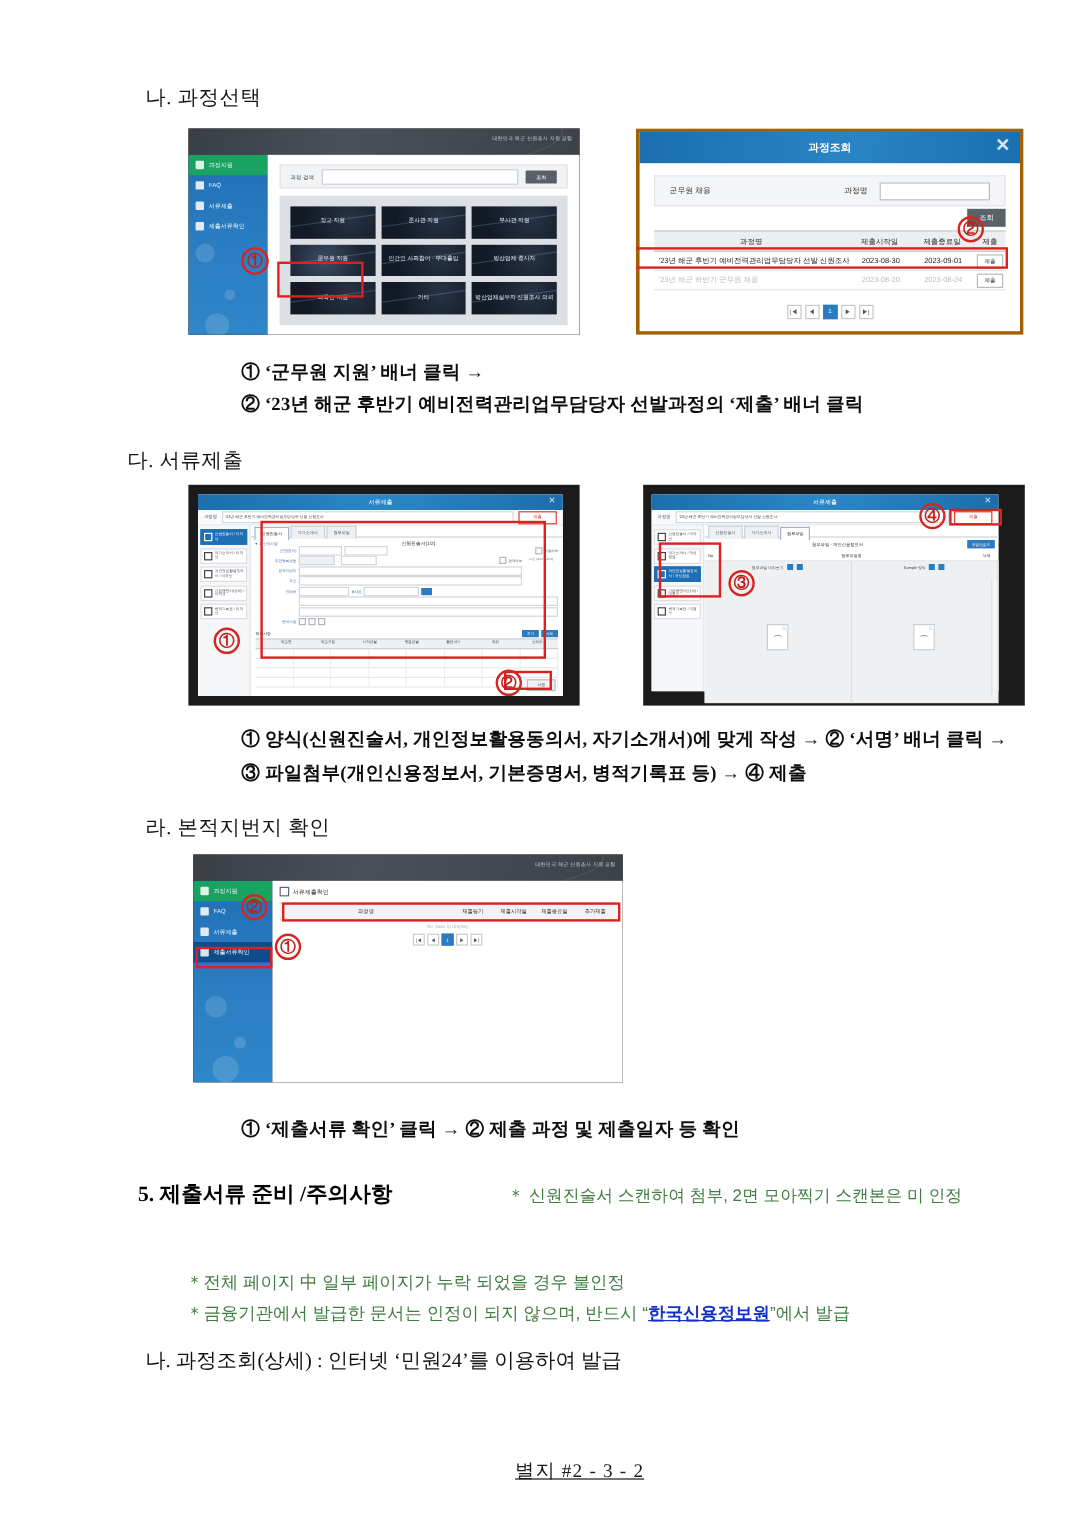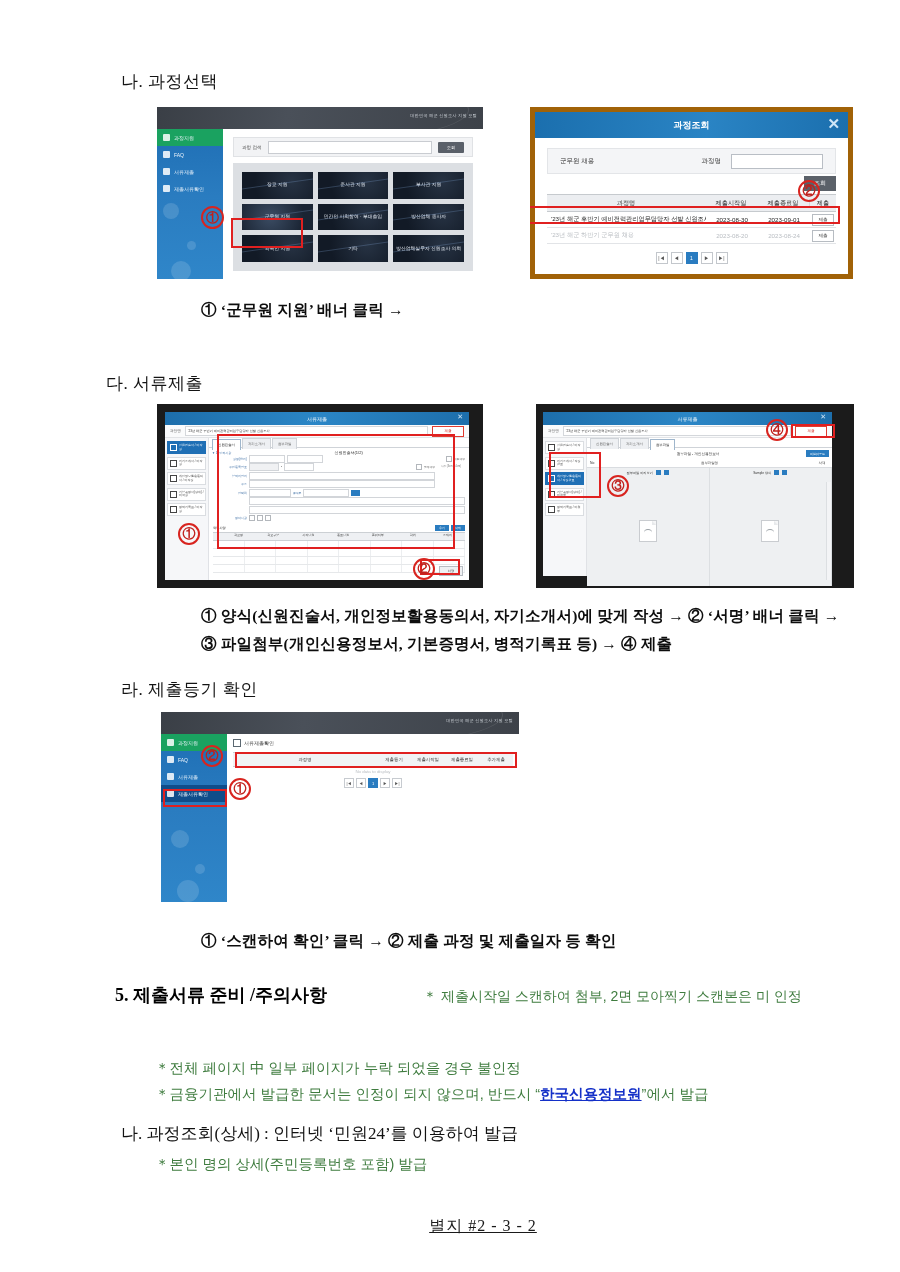--- a/index.html
+++ b/index.html
@@ -172,21 +172,21 @@
     overflow:hidden; padding:2px;
   }
   .tile::after{
     content:""; position:absolute; left:-20%; top:40%; width:150%; height:60%;
     border-top:1px solid rgba(140,180,230,.25);
     transform:rotate(-8deg);
   }
   .tile.lit{ background: radial-gradient(circle at 40% 50%, #3b4c63 0%, #1a2433 75%); }
 
   
-  .m-wrap{ position:absolute; inset:0; background:#ffffff; border:5px solid #a16207; box-sizing:border-box;}
+  .m-wrap{ position:absolute; inset:0; background:#ffffff; border:3px solid #a16207; box-sizing:border-box;}
   .m-title{
     position:absolute;left:0;right:0;top:0;height:26px;
     background:linear-gradient(95deg,#1b6fae 0%,#2a84c4 55%,#1b6fae 100%);
     color:#fff;font-size:9px;font-weight:bold;
     display:flex;align-items:center;justify-content:center;
     font-family:"Liberation Sans",sans-serif; overflow:hidden;
   }
   .m-x{position:absolute;right:8px;top:4px;color:#cfe6f7;font-size:15px;line-height:1;font-family:"Liberation Sans",sans-serif;}
   .m-filter{
     position:absolute;left:12px;right:12px;top:36px;height:26px;background:#f4f5f7;
@@ -462,20 +462,21 @@
         <i>▶</i>
         <i>▶|</i>
       </div>
     </div>
 
     <div class="redbox" style="left:-6px; top:99px; width:316px; height:18px;"></div>
   </div>
   <div class="marker" style="left:765px; top:180px; width:18px; height:18px;">②</div>
 
   <div class="caption" style="left:168px; top:300px;">① ‘군무원 지원’ 배너 클릭 →</div>
+  <div class="caption" style="left:168px; top:327px;">② ‘23년 해군 후반기 예비전력관리업무담당자 선발과정의 ‘제출’ 배너 클릭</div>
 
   <div class="heading-sub" style="left:73px; top:372px;">다. 서류제출</div>
 
   <div class="shot" style="left:124px; top:404px; width:326px; height:184px;">
     <div class="a-win" style="left:8px; top:8px; right:14px; bottom:8px;">
       <div class="a-title">
         <span>서류제출</span>
         <span class="x">✕</span>
       </div>
       <div class="a-bar">
@@ -715,21 +716,21 @@
     </div>
     <div class="redbox" style="left:13px; top:48px; width:52px; height:46px;"></div>
     <div class="redbox" style="left:255px; top:20px; width:44px; height:14px;"></div>
   </div>
   <div class="marker" style="left:574px; top:475px; width:18px; height:18px;">③</div>
   <div class="marker" style="left:733px; top:419px; width:18px; height:18px;">④</div>
 
   <div class="caption" style="left:168px; top:606px;">① 양식(신원진술서, 개인정보활용동의서, 자기소개서)에 맞게 작성 →  ② ‘서명’ 배너 클릭 →</div>
   <div class="caption" style="left:168px; top:634px;">③ 파일첨부(개인신용정보서, 기본증명서, 병적기록표 등) → ④ 제출</div>
 
-  <div class="heading-sub" style="left:88px; top:678px;">라. 제출등기 확인</div>
+  <div class="heading-sub" style="left:88px; top:678px;">라. 본적지번지 확인</div>
 
   <div class="shot" style="left:128px; top:712px; width:358px; height:190px;">
     <div class="shot-inner">
       <div class="p-header">
         <div class="swoosh"></div>
         <div class="swoosh b"></div>
         <div class="p-logo">대한민국 해군 신원조사 지원 포털</div>
       </div>
       <div class="p-side">
         <div class="deco" style="width:18px;height:18px;left:10px;top:96px;"></div>
@@ -773,27 +774,26 @@
           <i>▶|</i>
         </div>
       </div>
       <div class="redbox" style="left:2px; top:77px; width:64px; height:18px;"></div>
       <div class="redbox" style="left:74px; top:40px; width:282px; height:16px;"></div>
     </div>
   </div>
   <div class="marker" style="left:196px; top:778px; width:18px; height:18px;">①</div>
   <div class="marker" style="left:168px; top:745px; width:18px; height:18px;">②</div>
 
-  <div class="caption" style="left:168px; top:931px;">① ‘스캔하여 확인’ 클릭 → ② 제출 과정 및 제출일자 등 확인</div>
+  <div class="caption" style="left:168px; top:931px;">① ‘제출서류 확인’ 클릭 → ② 제출 과정 및 제출일자 등 확인</div>
 
   <div class="sec-title" style="left:82px; top:983px;">5. 제출서류 준비 /주의사항</div>
-  <div class="sec-note" style="left:390px; top:988px;">＊ 제출시작일 스캔하여 첨부, 2면 모아찍기 스캔본은 미 인정</div>
+  <div class="sec-note" style="left:390px; top:988px;">＊ 신원진술서 스캔하여 첨부, 2면 모아찍기 스캔본은 미 인정</div>
 
   <div class="bullet-green" style="left:122px; top:1085px;">
     <span>＊금융기관에서 발급한 문서는 인정이 되지 않으며, 반드시 “</span><span class="hl">한국신용정보원</span><span>”에서 발급</span>
   </div>
   <div class="bullet-green" style="left:122px; top:1059px;">＊전체 페이지 中 일부 페이지가 누락 되었을 경우 불인정</div>
 
   <div class="item-line" style="left:88px; top:1122px;">나. 과정조회(상세) : 인터넷 ‘민원24’를 이용하여 발급</div>
-  <div class="bullet-green" style="left:122px; top:1155px;">＊본인 명의 상세(주민등록번호 포함) 발급</div>
 
   <div class="footer" style="top:1216px;text-decoration:underline;">별지 #2 - 3 - 2</div>
 </div>
 
 </body></html>

